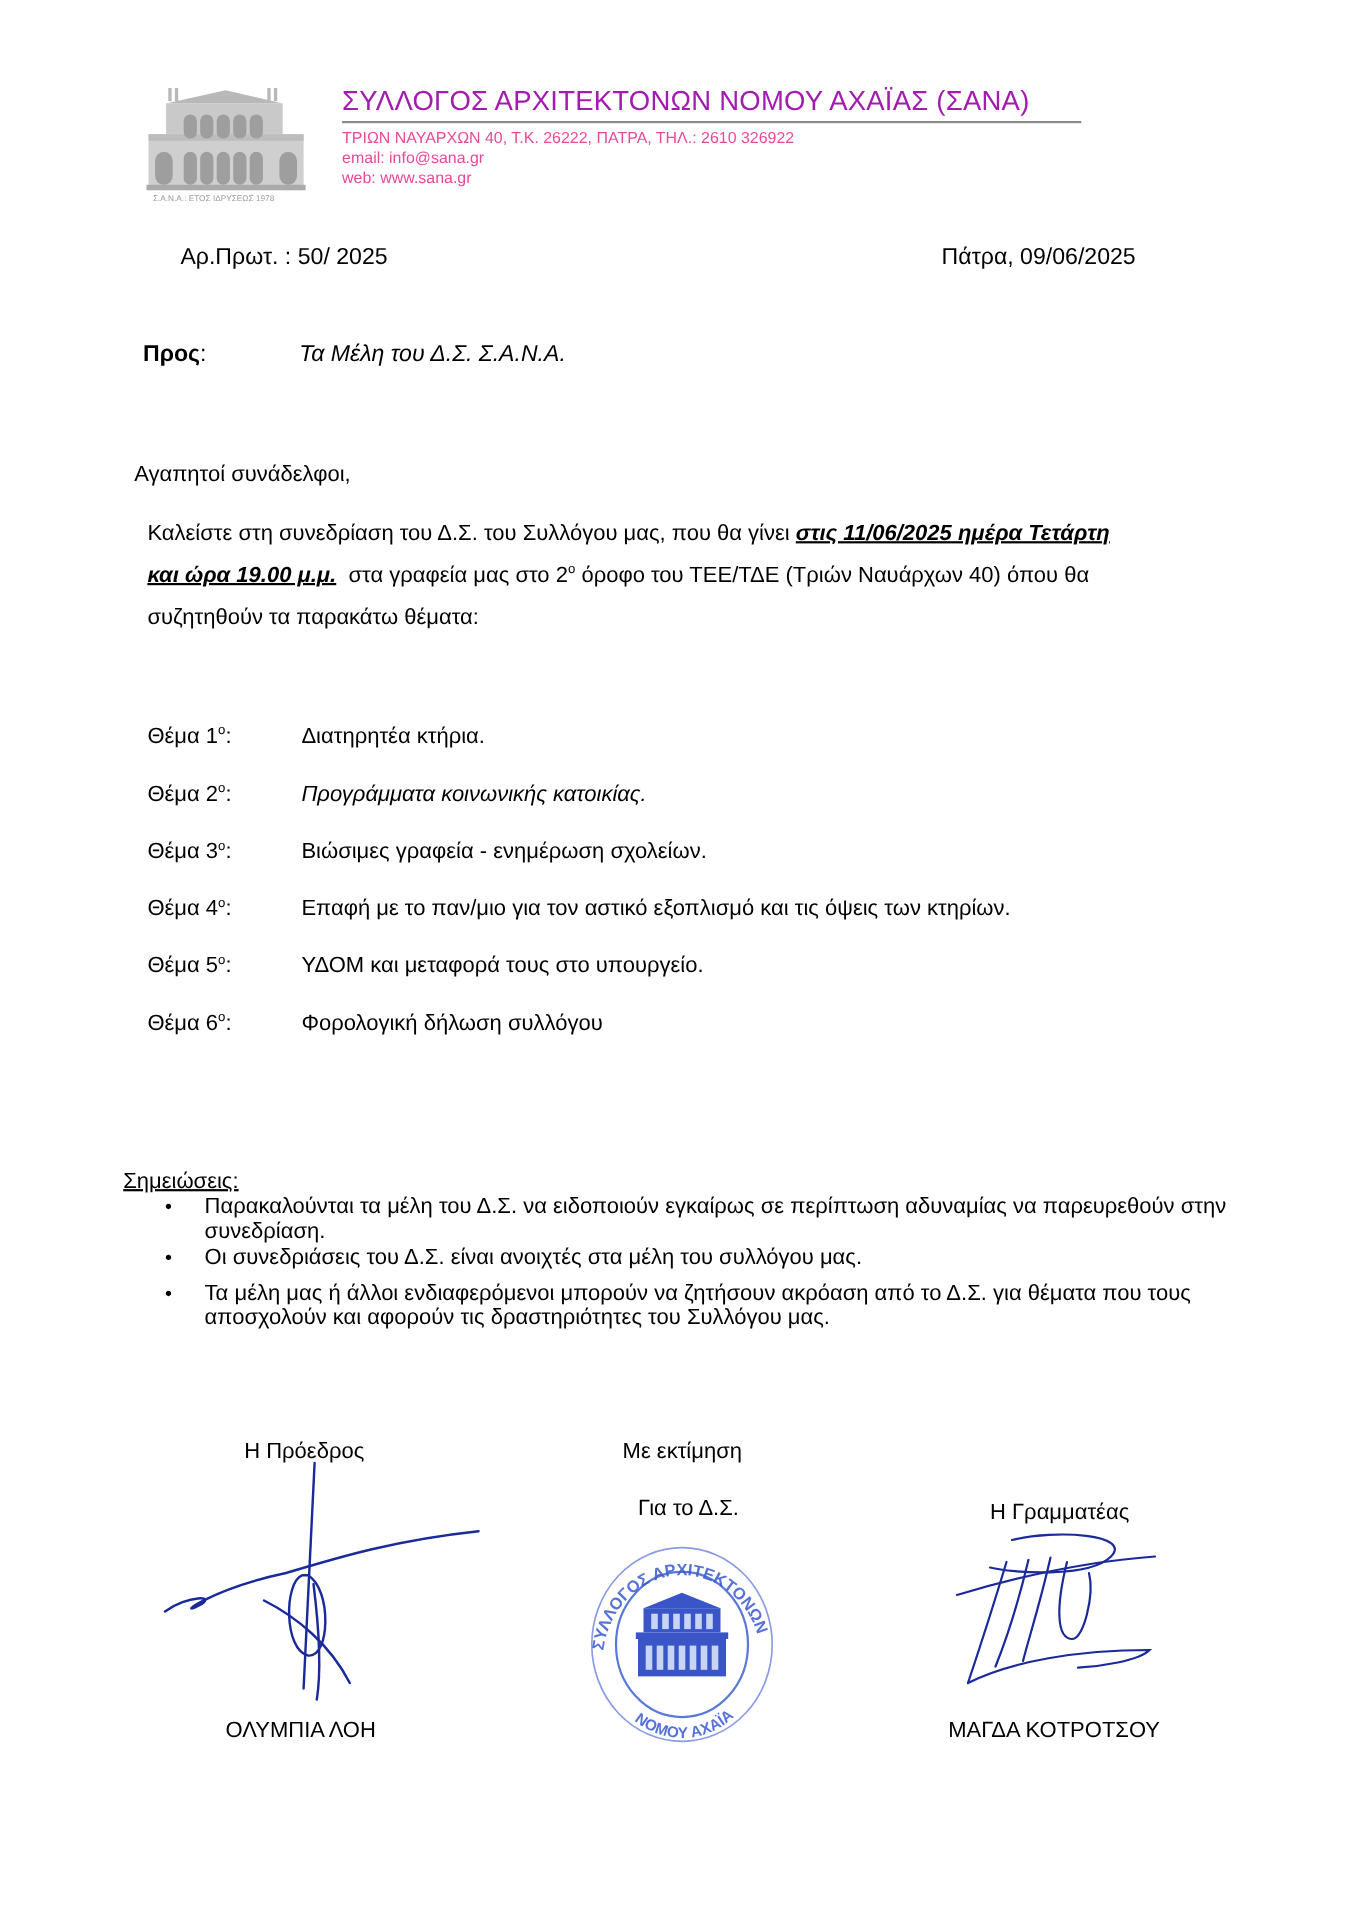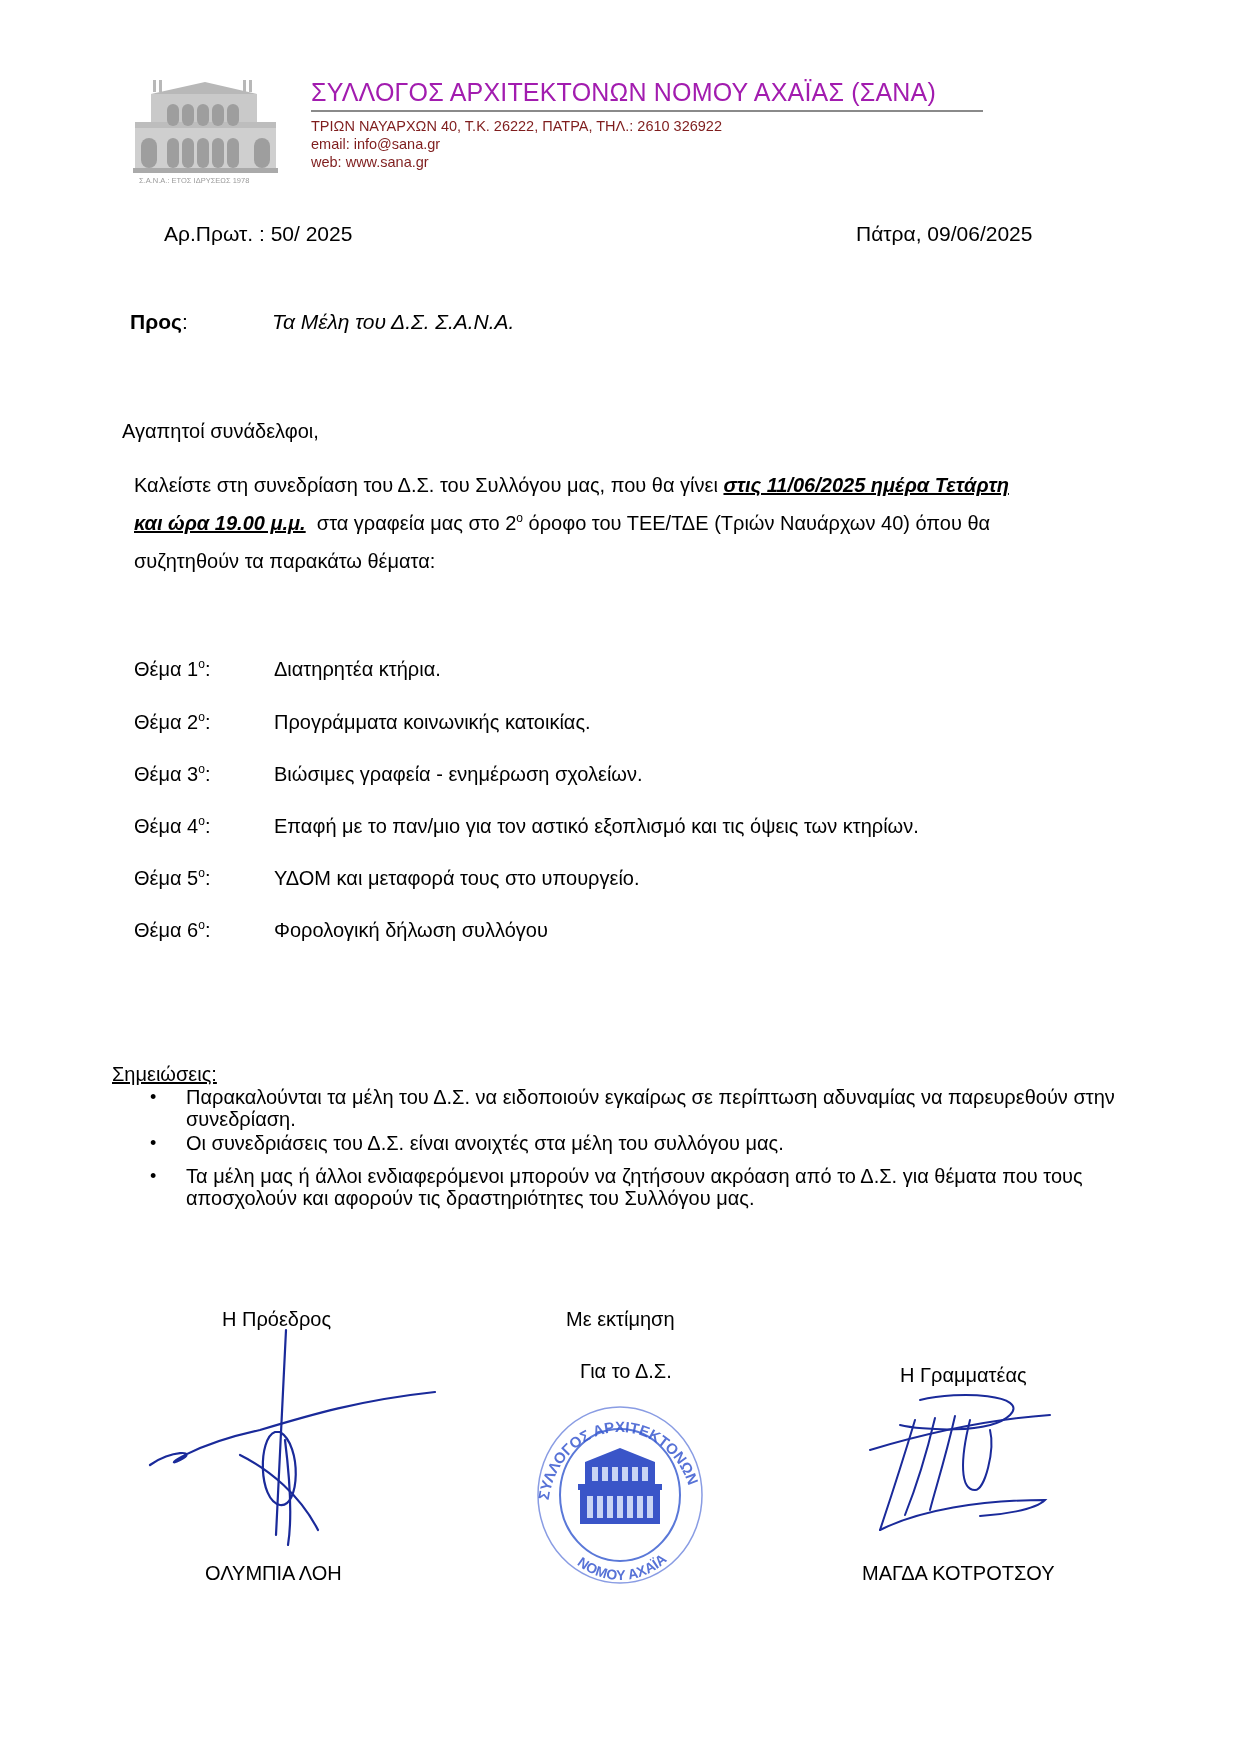--- a/index.html
+++ b/index.html
@@ -3,21 +3,21 @@
 <meta charset="utf-8">
 <style>
   html, body { margin:0; padding:0; background:#ffffff; }
   body { width:1241px; height:1755px; position:relative; overflow:hidden;
          font-family:"Liberation Sans", sans-serif; color:#000; }
   .abs { position:absolute; }
   
   .logo { left:133px; top:78px; width:145px; height:108px; }
   .org-name { left:311px; top:78px; font-size:25px; color:#a21caf; letter-spacing:0.2px; white-space:nowrap; }
   .org-rule { left:311px; top:110px; width:672px; height:2px; background:#8a8a8a; }
-  .addr { left:311px; font-size:14.5px; color:#7f1d1d; white-space:nowrap; }
+  .addr { left:311px; font-size:14.5px; color:#ec4899; white-space:nowrap; }
   
   .t21 { font-size:21px; white-space:nowrap; }
   .t20 { font-size:20px; white-space:nowrap; }
   .bi-u { font-weight:bold; font-style:italic; text-decoration:underline; }
   .sup { font-size:12px; vertical-align:super; line-height:0; }
   .agenda-label { left:134px; font-size:20px; white-space:nowrap; }
   .agenda-text { left:274px; font-size:20px; white-space:nowrap; }
   .notes-title { left:112px; top:1063px; font-size:20px; text-decoration:underline; }
   .note { left:186px; font-size:20px; width:930px; line-height:22px; }
   .bullet { left:150px; font-size:18px; }
@@ -81,21 +81,21 @@
   <span>Καλείστε στη συνεδρίαση του Δ.Σ. του Συλλόγου μας, που θα γίνει </span><span class="bi-u">στις 11/06/2025 ημέρα Τετάρτη</span>
 </div>
 <div class="abs t20" style="left:134px;top:512px;white-space:pre;"><span class="bi-u">και ώρα 19.00 μ.μ.</span><span>  στα γραφεία μας στο 2</span><span class="sup">ο</span><span> όροφο του ΤΕΕ/ΤΔΕ (Τριών Ναυάρχων 40) όπου θα</span></div>
 <div class="abs t20" style="left:134px;top:550px;">συζητηθούν τα παρακάτω θέματα:</div>
 
 <div>
   <div class="abs agenda-label" style="top:658px;"><span>Θέμα 1</span><span class="sup">ο</span><span>:</span></div>
   <div class="abs agenda-text" style="top:658px;">Διατηρητέα κτήρια.</div>
 
   <div class="abs agenda-label" style="top:711px;"><span>Θέμα 2</span><span class="sup">ο</span><span>:</span></div>
-  <div class="abs agenda-text" style="top:711px;">Προγράμματα κοινωνικής κατοικίας.</div>
+  <div class="abs agenda-text" style="top:711px;font-style:italic;">Προγράμματα κοινωνικής κατοικίας.</div>
 
   <div class="abs agenda-label" style="top:763px;"><span>Θέμα 3</span><span class="sup">ο</span><span>:</span></div>
   <div class="abs agenda-text" style="top:763px;">Βιώσιμες γραφεία - ενημέρωση σχολείων.</div>
 
   <div class="abs agenda-label" style="top:815px;"><span>Θέμα 4</span><span class="sup">ο</span><span>:</span></div>
   <div class="abs agenda-text" style="top:815px;">Επαφή με το παν/μιο για τον αστικό εξοπλισμό και τις όψεις των κτηρίων.</div>
 
   <div class="abs agenda-label" style="top:867px;"><span>Θέμα 5</span><span class="sup">ο</span><span>:</span></div>
   <div class="abs agenda-text" style="top:867px;">ΥΔΟΜ και μεταφορά τους στο υπουργείο.</div>
 

